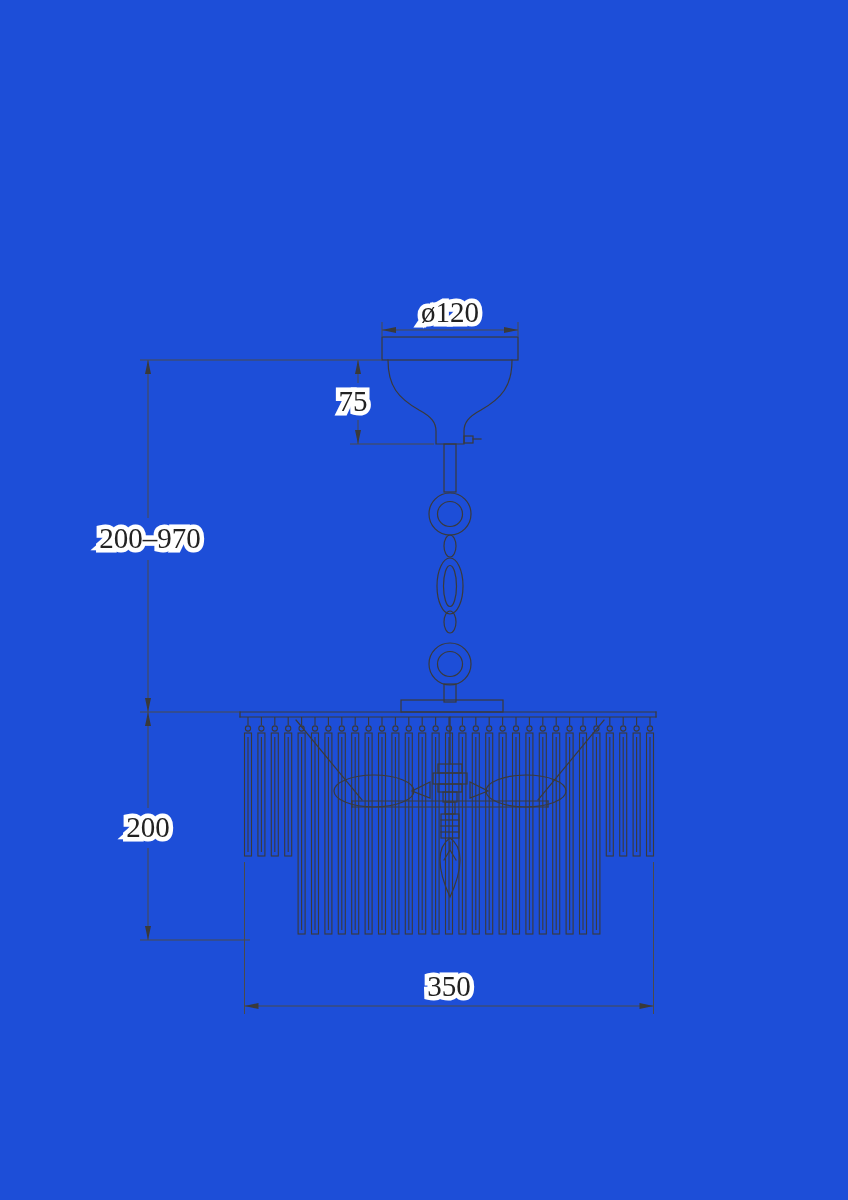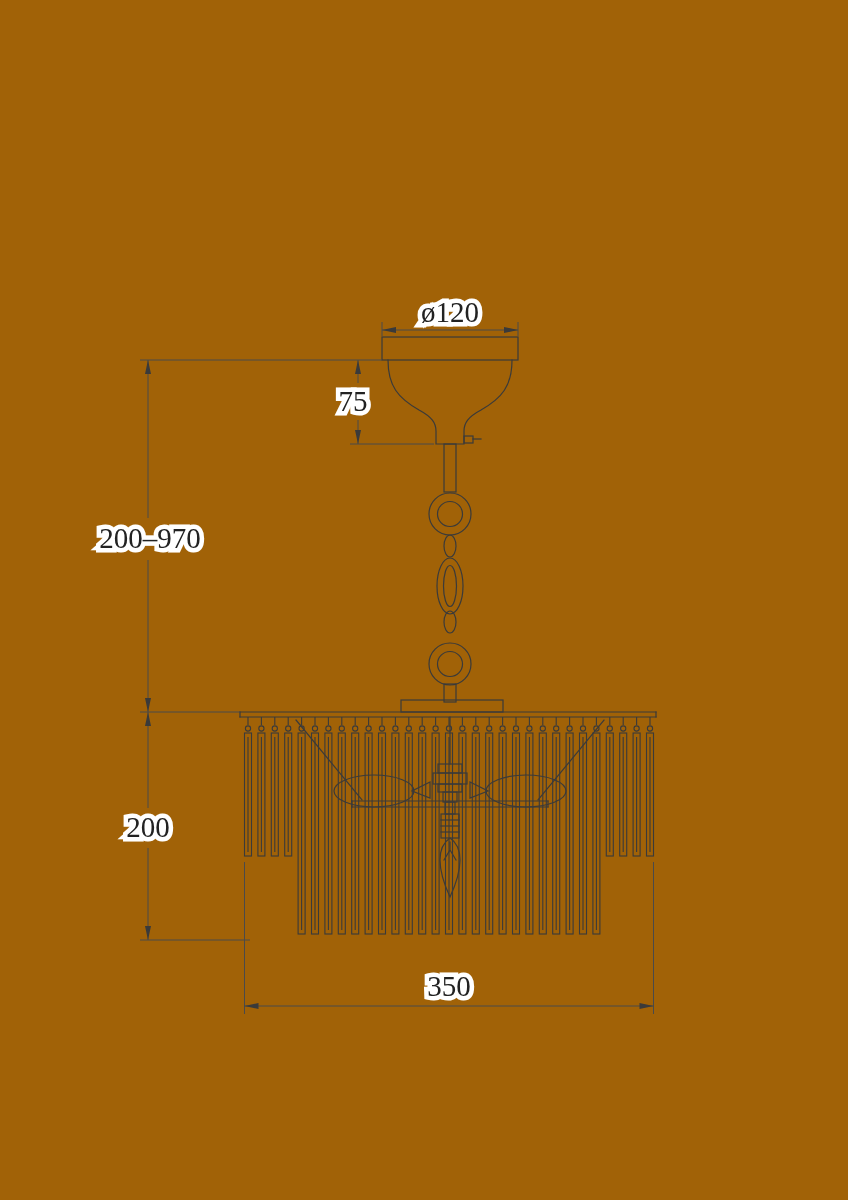--- a/index.html
+++ b/index.html
@@ -1,19 +1,19 @@
 <!DOCTYPE html>
 <html><head>
 <meta charset="utf-8">
 <style>
   html,body{margin:0;padding:0;background:#fff;}
   .page{
     position:relative;
     width:848px;height:1200px;
-    background:#a16207;
+    background:#1d4ed8;
     font-family:"Liberation Serif", serif;
     overflow:hidden;
   }
   svg{position:absolute;left:0;top:0;}
   .obj{stroke:#3a3a3a;stroke-width:1.2;fill:none;stroke-linecap:square;}
   .dim{stroke:#4a4a4a;stroke-width:1;fill:none;stroke-linecap:butt;}
   .arrow{fill:#3a3a3a;stroke:none;}
   .dimtext{
     font-family:"Liberation Serif", serif;
     font-size:29px;

